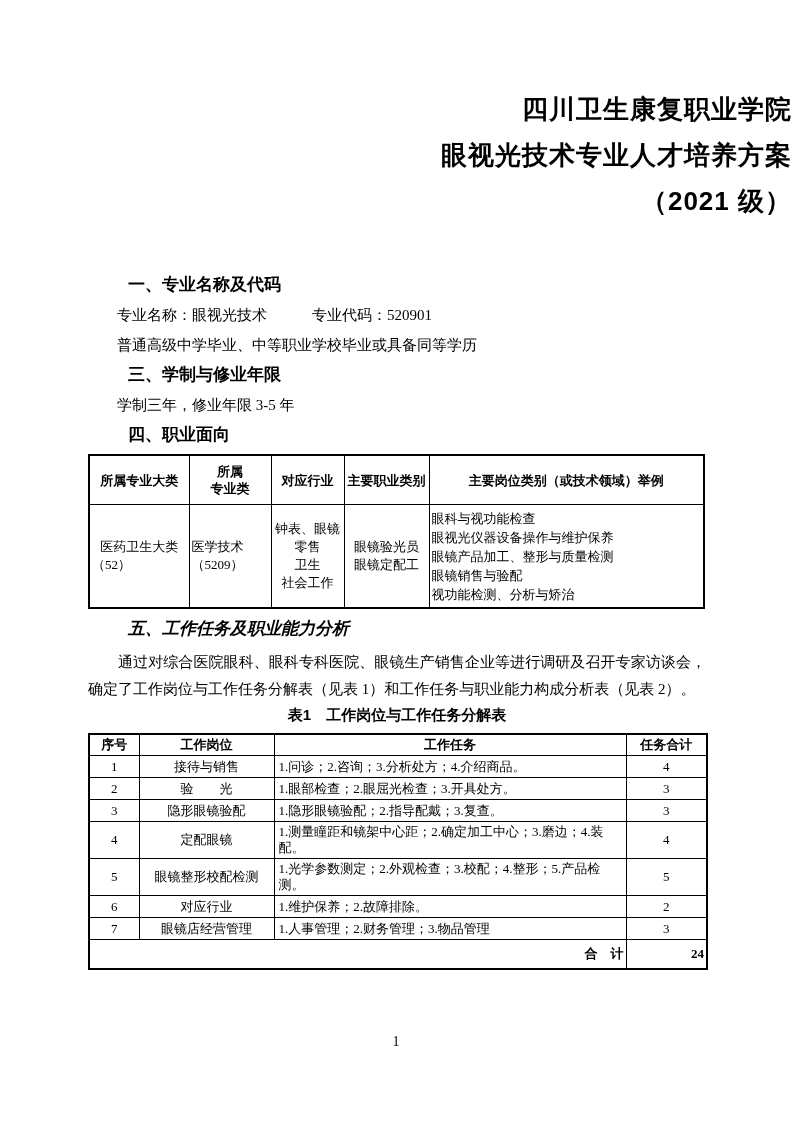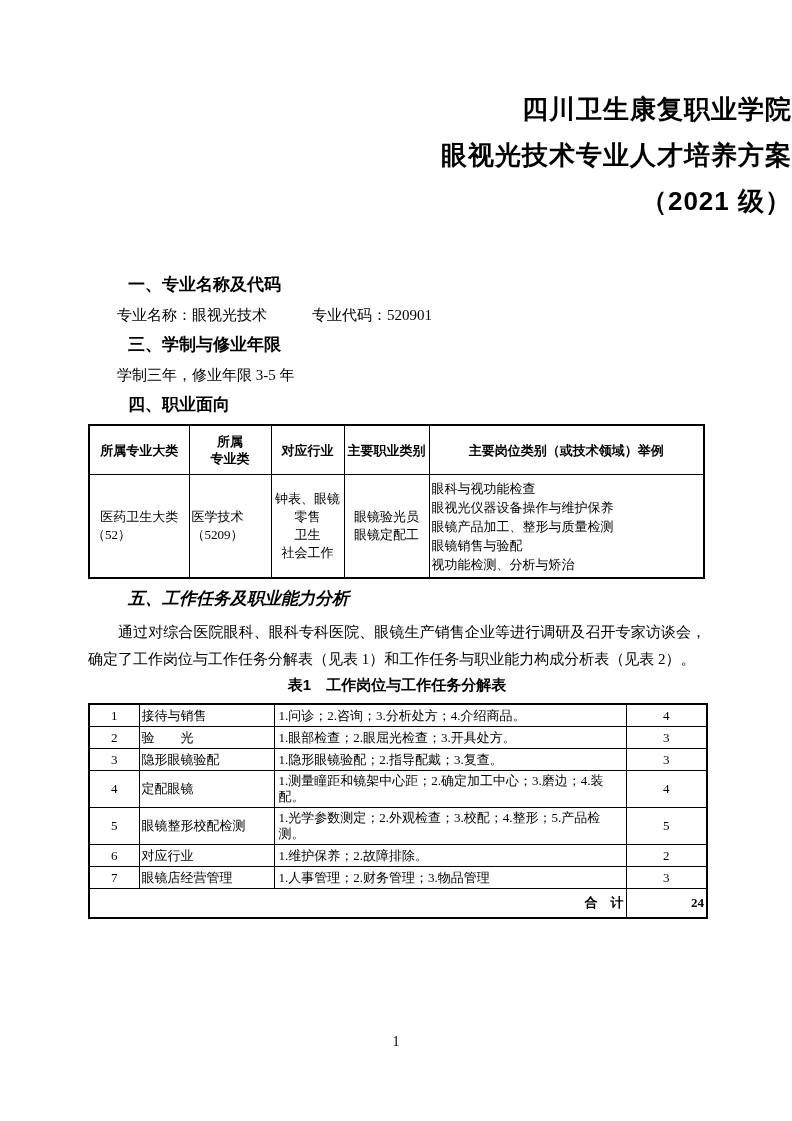--- a/index.html
+++ b/index.html
@@ -97,21 +97,21 @@
     padding: 2px 2px;
     line-height: 16px;
     vertical-align: middle;
   }
   .task-table .hdr td {
     font-weight: bold;
     text-align: center;
     height: 16px;
   }
   .task-table .t-no, .task-table .t-total { text-align: center; }
-  .task-table .t-pos { text-align: left; }
+  .task-table .t-pos { text-align: center; }
   .task-table .t-tasks { text-align: left; padding-left: 4px; }
   .task-table .single td { height: 17px; }
   .task-table .footer-row td { height: 24px; font-weight: bold; text-align: right; }
 
   .page-number {
     position: absolute;
     top: 1034px;
     left: 0;
     width: 100%;
     text-align: center;
@@ -129,20 +129,21 @@
     <div class="doc-title-line">（2021 级）</div>
   </div>
 
   <div class="content">
 
     <div class="sec-heading first">一、专业名称及代码</div>
     <div class="body-line">
       <span>专业名称：眼视光技术</span><span class="code-part">专业代码：520901</span>
     </div>
 
+    <div class="body-line">普通高级中学毕业、中等职业学校毕业或具备同等学历</div>
 
     <div class="sec-heading">三、学制与修业年限</div>
     <div class="body-line">学制三年，修业年限 3-5 年</div>
 
     <div class="sec-heading">四、职业面向</div>
 
     <table class="career-table">
       <colgroup>
         <col style="width:100px">
           <col style="width:82px">
@@ -193,20 +194,26 @@
     <div class="table-caption">表1　工作岗位与工作任务分解表</div>
 
     <table class="task-table">
       <colgroup>
         <col style="width:50px">
           <col style="width:135px">
           <col style="width:352px">
           <col>
       </colgroup>
       <tbody>
+          <tr class="hdr">
+        <td>序号</td>
+        <td>工作岗位</td>
+        <td>工作任务</td>
+        <td>任务合计</td>
+      </tr>
       <tr class="single">
         <td class="t-no">1</td>
         <td class="t-pos">接待与销售</td>
         <td class="t-tasks">1.问诊；2.咨询；3.分析处方；4.介绍商品。</td>
         <td class="t-total">4</td>
       </tr>
       <tr class="single">
         <td class="t-no">2</td>
         <td class="t-pos">验　　光</td>
         <td class="t-tasks">1.眼部检查；2.眼屈光检查；3.开具处方。</td>

